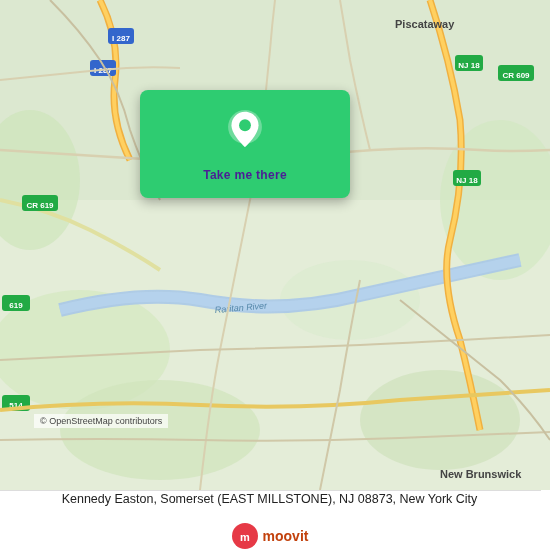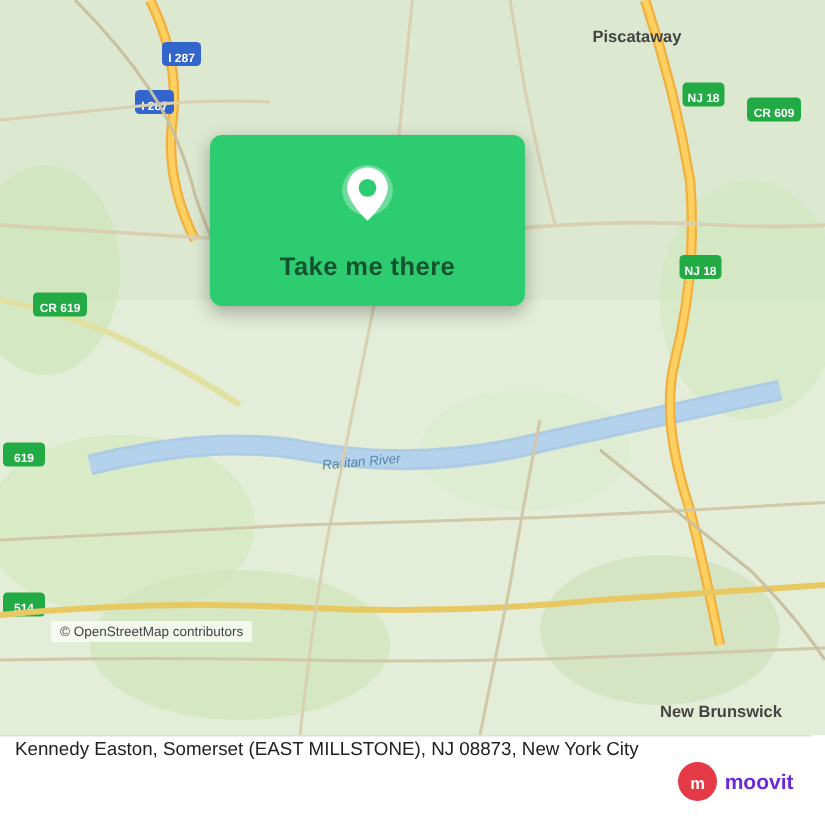--- a/index.html
+++ b/index.html
@@ -44,36 +44,38 @@
 
     .location-pin {
       width: 44px;
       height: 44px;
       margin-bottom: 14px;
     }
 
     .take-me-there-btn {
       background: transparent;
       border: none;
-      color: #14532d;
-      font-size: 17px;
+      color: #4c1d95;
+      font-size: 12px;
       font-weight: 600;
       cursor: pointer;
       letter-spacing: 0.3px;
     }
 
     
     #bottom-bar {
       width: 541px;
       height: 60px;
       background: white;
       display: flex;
+      align-items: center;
       padding: 0 12px 0 10px;
       border-top: 1px solid #ddd;
       position: relative;
+      flex-direction: column;
     }
 
     .address-text {
       flex: 1;
       font-size: 12.5px;
       color: #222;
       line-height: 1.4;
     }
 
     .moovit-logo {
@@ -84,21 +86,21 @@
     }
 
     .moovit-icon {
       width: 28px;
       height: 28px;
     }
 
     .moovit-text {
       font-size: 14px;
       font-weight: bold;
-      color: #6d28d9;
+      color: #c2410c;
     }
 
     .copyright-bar {
       position: absolute;
       bottom: 62px;
       left: 0;
       background: rgba(255,255,255,0.7);
       padding: 2px 6px;
       font-size: 9px;
       color: #444;

